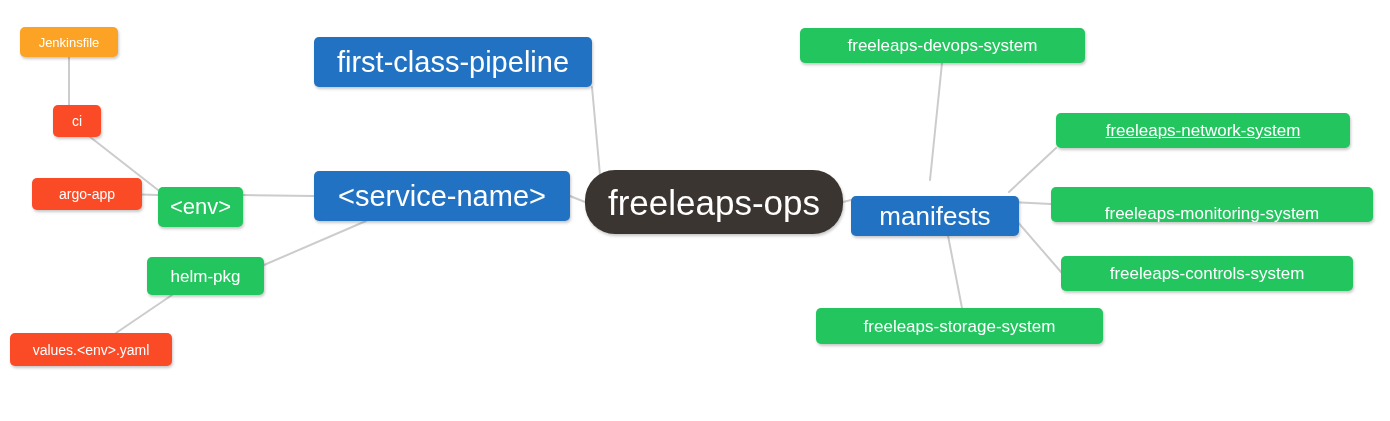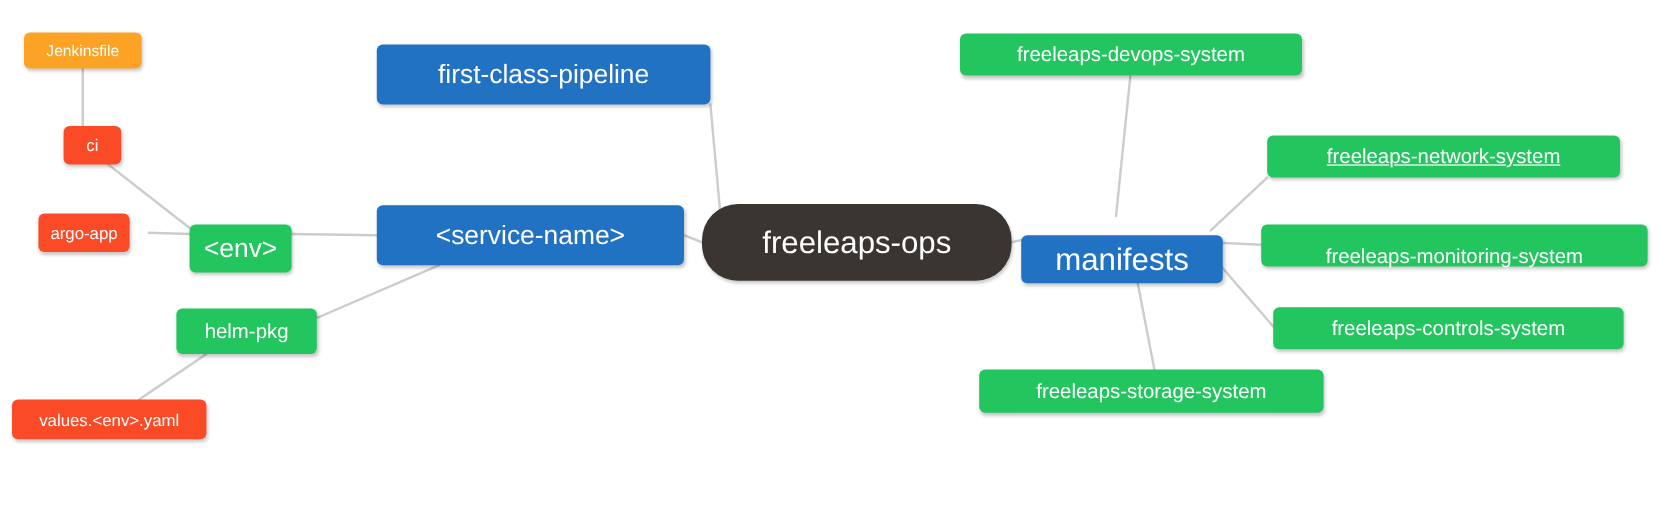--- a/index.html
+++ b/index.html
@@ -48,22 +48,22 @@
     white-space: nowrap;
   }
   
   .c-root   { background: #3b3531; }
   .c-blue   { background: #2272c4; }
   .c-green  { background: #22c55e; }
   .c-amber  { background: #fca326; }
   .c-red    { background: #fb4b26; }
 
   
-  .s-root   { font-size: 26px; border-radius: 30px; }
-  .s-l1     { font-size: 22px; }
+  .s-root   { font-size: 35px; border-radius: 30px; }
+  .s-l1     { font-size: 29px; }
   .s-l1s    { font-size: 26px; }
   .s-l2     { font-size: 22px; }
   .s-l3     { font-size: 17px; }
   .s-l4     { font-size: 14px; }
   .s-l5     { font-size: 13px; }
 </style>
 </head>
 <body>
 
 <div id="canvas">
@@ -101,21 +101,21 @@
       </div>
       <div class="node c-green s-l3" style="left: 147px; top: 257px; width: 117px; height: 38px;">
         <span class="node-label">helm-pkg</span>
       </div>
       <div class="node c-red s-l4" style="left: 53px; top: 105px; width: 48px; height: 32px;">
         <span class="node-label">ci</span>
       </div>
       <div class="node c-amber s-l5" style="left: 20px; top: 27px; width: 98px; height: 30px;">
         <span class="node-label">Jenkinsfile</span>
       </div>
-      <div class="node c-red s-l4" style="left: 32px; top: 178px; width: 76px; height: 32px;">
+      <div class="node c-red s-l4" style="left: 32px; top: 178px; width: 110px; height: 32px;">
         <span class="node-label">argo-app</span>
       </div>
       <div class="node c-red s-l4" style="left: 10px; top: 333px; width: 162px; height: 33px; justify-content: center;">
         <span class="node-label">values.&lt;env&gt;.yaml</span>
       </div>
       <div class="node c-green s-l3" style="left: 800px; top: 28px; width: 285px; height: 35px;">
         <span class="node-label">freeleaps-devops-system</span>
       </div>
       <div class="node c-green s-l3" style="left: 1056px; top: 113px; width: 294px; height: 35px; text-decoration: underline;">
         <span class="node-label">freeleaps-network-system</span>

